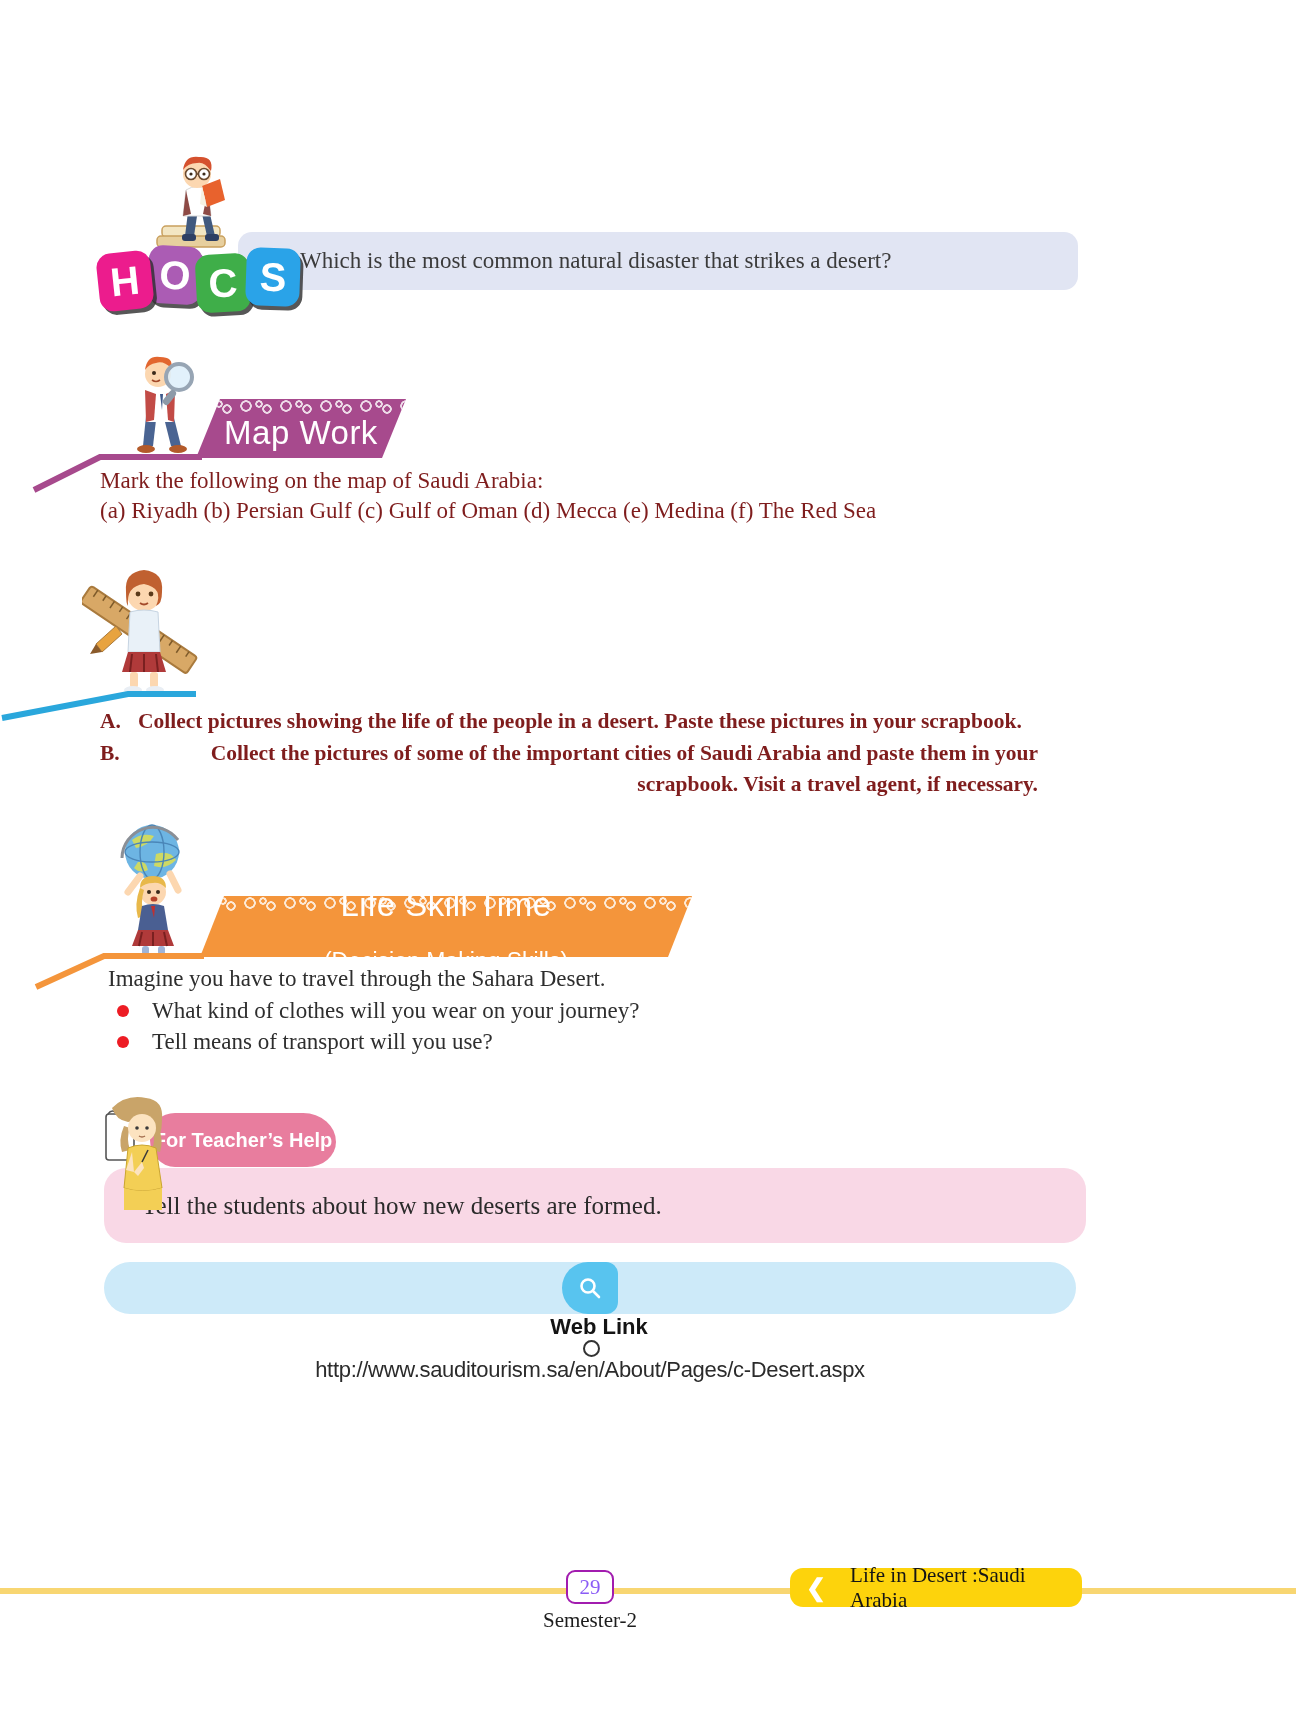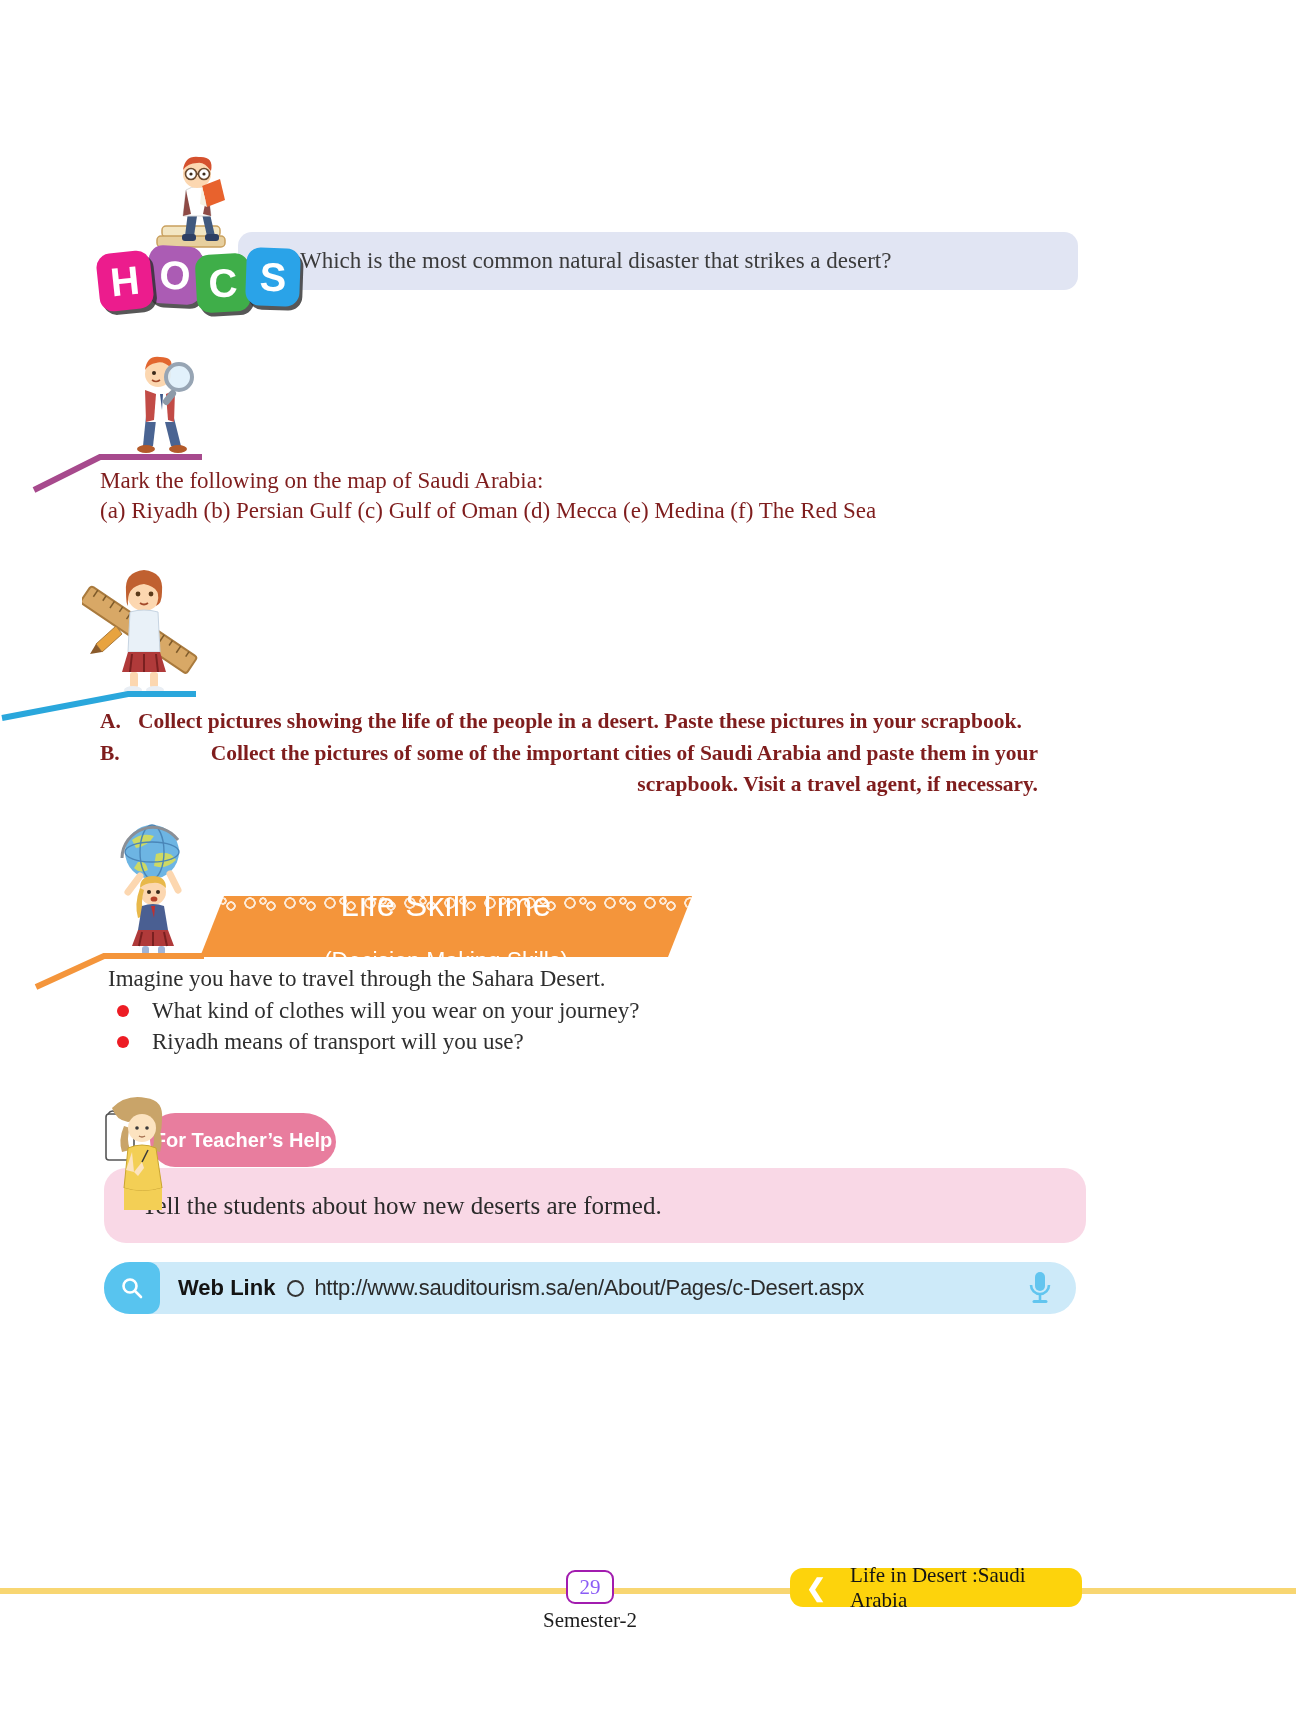--- a/index.html
+++ b/index.html
@@ -57,21 +57,21 @@
   
   .th-badge{left:150px;top:1113px;width:186px;height:54px;background:#e87d9e;
     border-radius:26px 34px 30px 26px / 24px 30px 26px 28px;
     display:flex;align-items:center;justify-content:center;z-index:2;}
   .th-badge span{color:#fff;font-family:"Liberation Sans",sans-serif;font-weight:bold;font-size:20px;}
   .th-box{left:104px;top:1168px;width:982px;height:75px;background:#f9d8e6;border-radius:22px;
     display:flex;align-items:center;padding-left:38px;box-sizing:border-box;font-size:25px;color:#2b2b2b;}
 
   
   .wl-bar{left:104px;top:1262px;width:972px;height:52px;background:#cdeaf9;border-radius:26px;
-    display:flex;align-items:center;}
+    display:flex;align-items:center;flex-direction:column;}
   .wl-square{width:56px;height:52px;background:#58c4ef;border-radius:26px 12px 12px 26px;flex:0 0 auto;
     display:flex;align-items:center;justify-content:center;}
   .wl-label{font-family:"Liberation Sans",sans-serif;font-weight:bold;font-size:22px;color:#141414;margin-left:18px;}
   .wl-ring{width:13px;height:13px;border:2.5px solid #333;border-radius:50%;margin:0 10px 0 12px;flex:0 0 auto;}
   .wl-url{font-family:"Liberation Sans",sans-serif;font-size:22px;color:#2b2b2b;letter-spacing:-.3px;}
   .wl-mic{margin-left:auto;margin-right:24px;}
 
   
   .foot-line{left:0;top:1588px;width:1296px;height:6px;background:#f8d672;}
   .page-badge{left:566px;top:1570px;width:48px;height:34px;background:#fff;border:2px solid #a21caf;border-radius:9px;
@@ -135,20 +135,24 @@
     <path d="M59 38 L50 42 L52 68 L58 70 Z" fill="#c24b46"></path>
     <path d="M44 42 L47 42 L46 58 Z" fill="#3e5a8c"></path>
     <circle cx="42" cy="22" r="13" fill="#fcd7b0"></circle>
     <path d="M29 18 Q31 3 44 5 Q58 5 55 16 Q47 8 40 11 Q33 12 29 18" fill="#e2662f"></path>
     <circle cx="38" cy="21" r="2" fill="#3a2a1a"></circle>
     <path d="M36 28 Q40 31 44 28" stroke="#a34a2a" stroke-width="1.6" fill="none"></path>
     <circle cx="63" cy="25" r="13" fill="#ddeffa" fill-opacity=".85" stroke="#97a5b4" stroke-width="4"></circle>
     <rect x="50" y="37" width="7" height="17" rx="3.5" transform="rotate(38 53.5 45.5)" fill="#8d9aa8"></rect>
   </svg>
 
+  <div class="abs banner banner-map">
+    <div class="lace"></div>
+    <span class="title">Map Work</span>
+  </div>
   <svg class="abs" style="left:30px;top:454px;" width="172" height="40" viewBox="0 0 172 40">
     <polyline points="172,3 70,3 4,36" fill="none" stroke="#a74a8d" stroke-width="6"></polyline>
   </svg>
 
   <div class="abs cyan map-intro">Mark the following on the map of Saudi Arabia:</div>
   <div class="abs cyan map-items">(a)  Riyadh (b) Persian Gulf (c) Gulf of Oman (d) Mecca (e) Medina (f) The Red Sea</div>
 
   <svg class="abs" style="left:82px;top:560px;" width="125" height="135" viewBox="0 0 125 135">
     <g transform="rotate(34 60 72)">
       <rect x="-8" y="62" width="128" height="20" rx="3" fill="#d8a866" stroke="#a97a3d" stroke-width="2"></rect>
@@ -230,21 +234,21 @@
     <span class="subtitle">(Decision Making Skills)</span>
   </div>
   <svg class="abs" style="left:32px;top:953px;" width="172" height="38" viewBox="0 0 172 38">
     <polyline points="172,3 72,3 4,34" fill="none" stroke="#f4953b" stroke-width="6"></polyline>
   </svg>
 
   <div class="abs ls-intro">Imagine you have to travel through the Sahara Desert.</div>
   <div class="abs ls-bullet-dot" style="left:117px;top:1005px;"></div>
   <div class="abs ls-bullet-text" style="top:998px;">What kind of clothes will you wear on your journey?</div>
   <div class="abs ls-bullet-dot" style="left:117px;top:1036px;"></div>
-  <div class="abs ls-bullet-text" style="top:1029px;">Riyadh means of transport will you use?</div>
+  <div class="abs ls-bullet-text" style="top:1029px;">Tell means of transport will you use?</div>
 
   <svg class="abs" style="left:98px;top:1092px;z-index:3;" width="100" height="125" viewBox="0 0 100 125">
     <rect x="8" y="22" width="28" height="46" rx="3" fill="#ffffff" stroke="#555" stroke-width="1.6"></rect>
     <path d="M10 22 Q14 16 20 22 Q26 16 32 22" fill="none" stroke="#555" stroke-width="1.4"></path>
     <path d="M30 30 Q18 28 14 16 Q28 2 48 6 Q66 8 64 28 Q64 44 56 52 Q60 34 48 30 Q38 28 30 30" fill="#c9a469"></path>
     <path d="M26 34 Q20 48 24 60 L32 58 Q28 46 32 36 Z" fill="#c9a469"></path>
     <path d="M60 34 Q66 48 62 60 L54 58 Q58 46 54 36 Z" fill="#c9a469"></path>
     <circle cx="44" cy="36" r="14" fill="#fce3c0"></circle>
     <circle cx="39" cy="36" r="1.8" fill="#3a3a3a"></circle>
     <circle cx="49" cy="36" r="1.8" fill="#3a3a3a"></circle>

